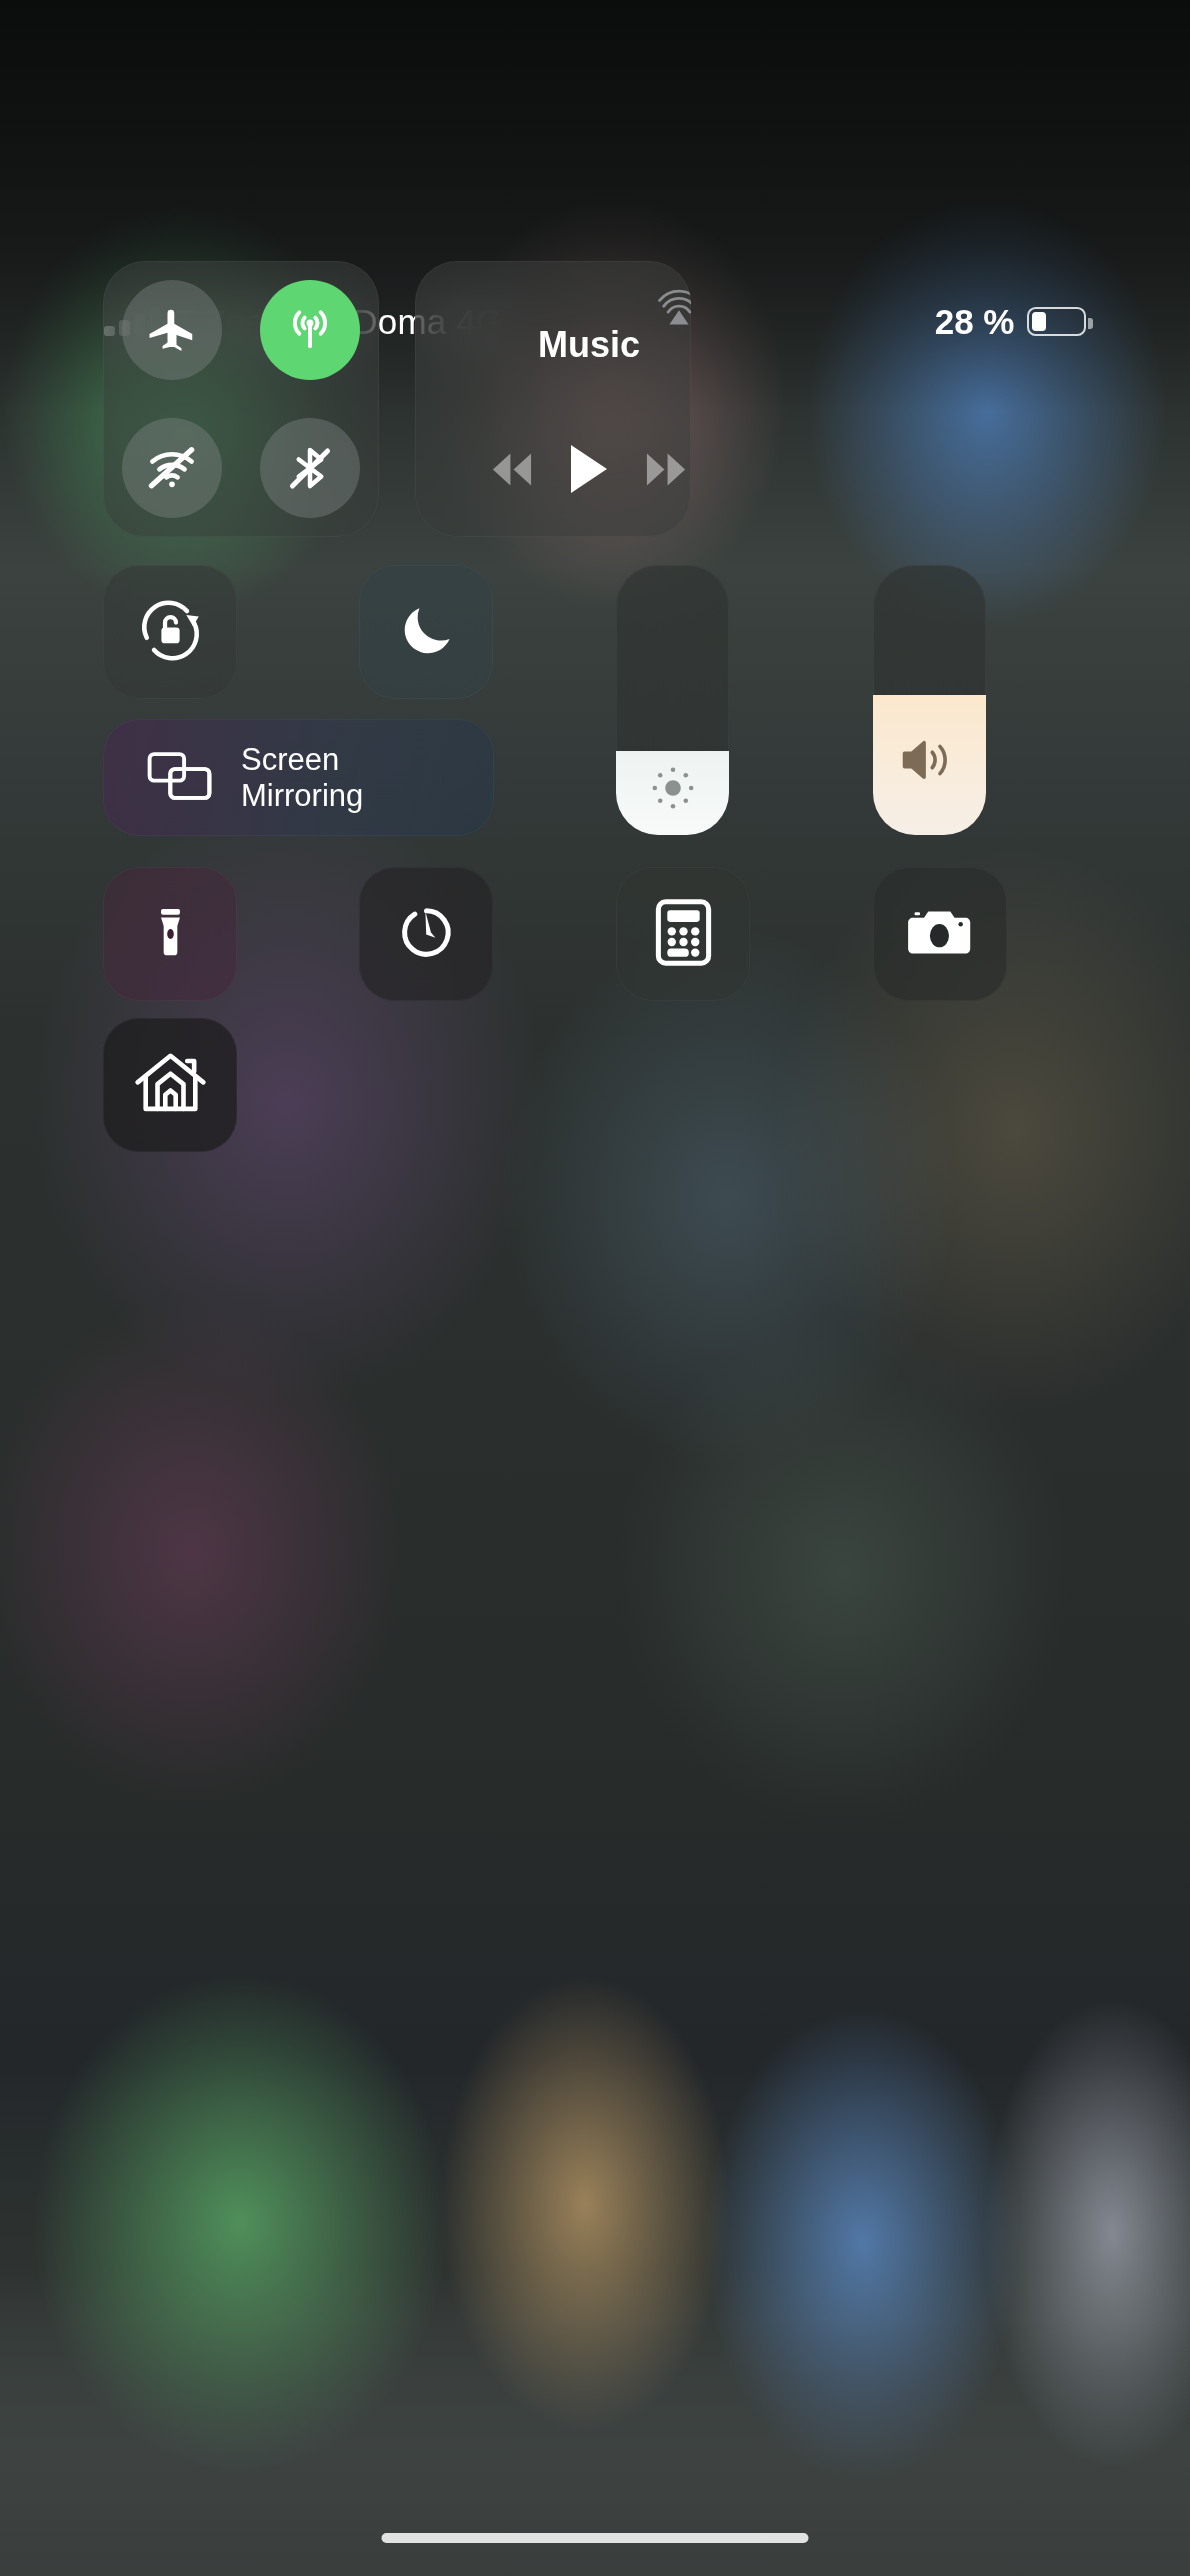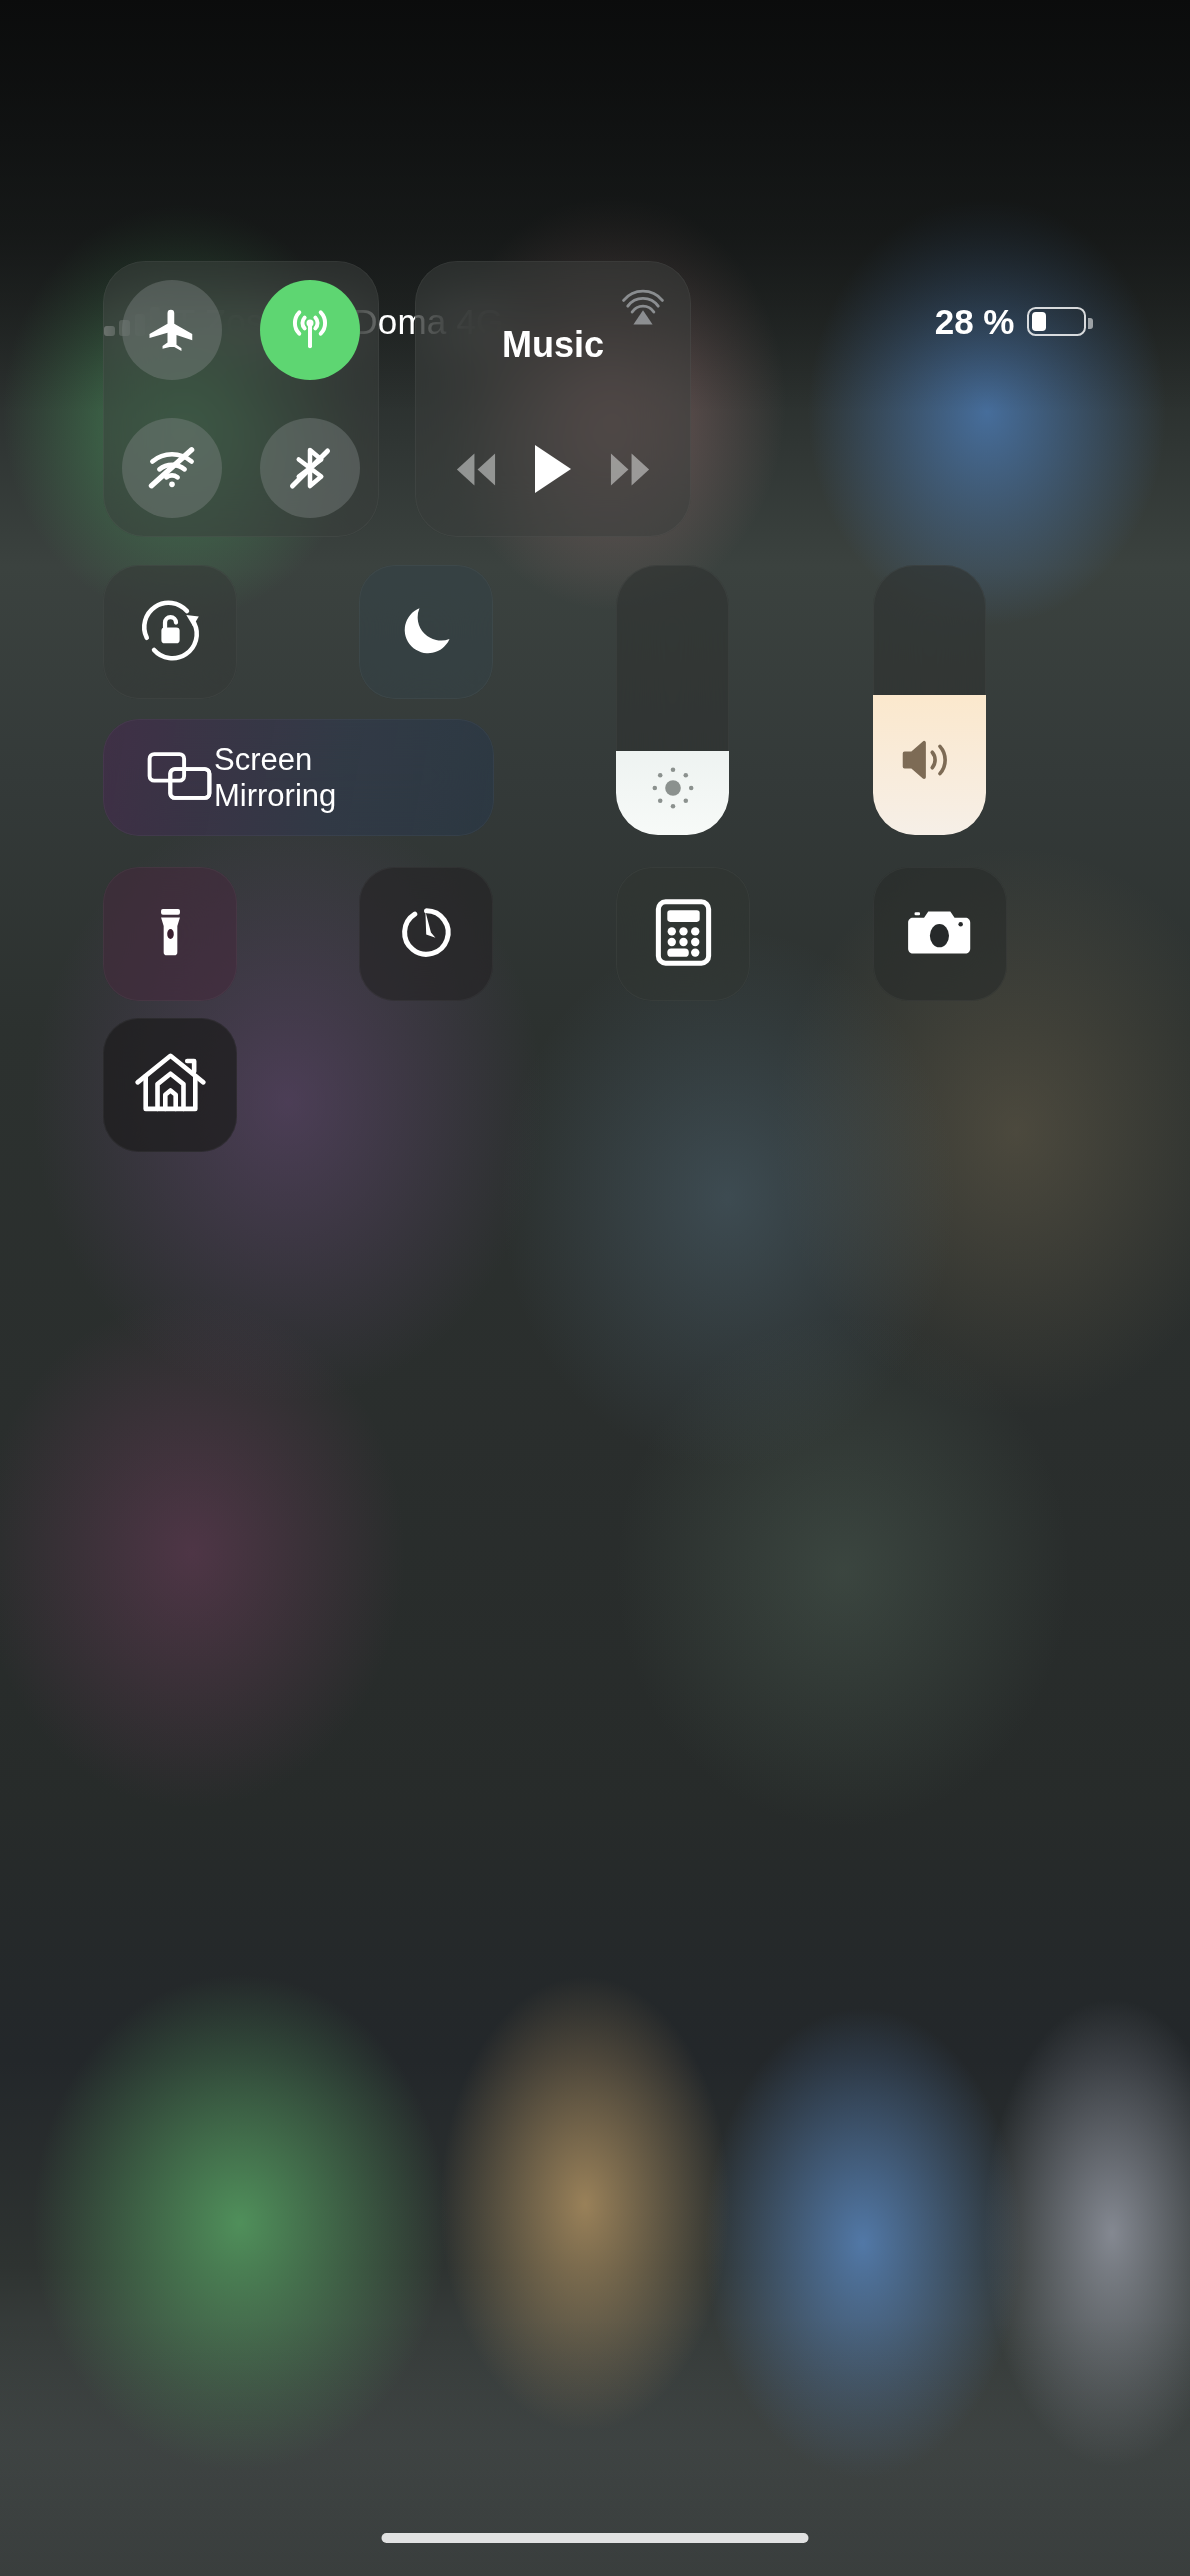--- a/index.html
+++ b/index.html
@@ -87,21 +87,21 @@
   }
   .circle {
     width:100px; height:100px; border-radius:50%;
     display:flex; align-items:center; justify-content:center;
     background:rgba(126,134,130,0.42);
   }
   .circle.on { background:#5ed672; }
   .circle svg { display:block; }
   
   #music { left:415px; top:261px; width:276px; height:276px; }
-  .music-inner { position:relative; width:100%; height:100%; }
+  .music-inner { position:relative; width:100%; height:100%;margin-left:36px; }
   .airplay { position:absolute; right:23px; top:21px; opacity:0.55; }
   .music-title {
     position:absolute; left:0; right:0; top:63px;
     text-align:center; color:#fff; font-size:36px; font-weight:600;
   }
   .transport {
     position:absolute; left:0; right:0; bottom:42px;
     display:flex; align-items:center; justify-content:space-around;
     padding:0 21px;
   }
@@ -119,21 +119,21 @@
   #dnd      { left:359px; top:565px; background:rgba(52,66,70,0.58); }
   #flashlight { left:103px; top:867px; background:rgba(70,40,60,0.55); }
   #timer      { left:359px; top:867px; background:rgba(36,34,36,0.62); }
   #calculator { left:616px; top:867px; background:rgba(48,54,50,0.58); }
   #camera     { left:873px; top:867px; background:rgba(40,44,42,0.60); }
   #home       { left:103px; top:1018px; background:rgba(28,28,28,0.72); }
   
   #mirroring {
     position:absolute; left:103px; top:719px; width:391px; height:117px;
     border-radius:36px;
-    display:flex; align-items:center; padding-left:42px;
+    display:flex; align-items:center; gap:27px; padding-left:42px;
     background:linear-gradient(100deg, rgba(70,42,78,0.62) 0%, rgba(48,58,78,0.60) 60%, rgba(40,56,74,0.58) 100%);
     backdrop-filter:blur(29px);
     box-shadow:inset 0 0 0 1px rgba(255,255,255,0.04);
   }
   .mirror-label {
     color:#fff; font-size:31px; line-height:1.16; font-weight:400;
     white-space:pre-line;
   }
   
   .vslider {

